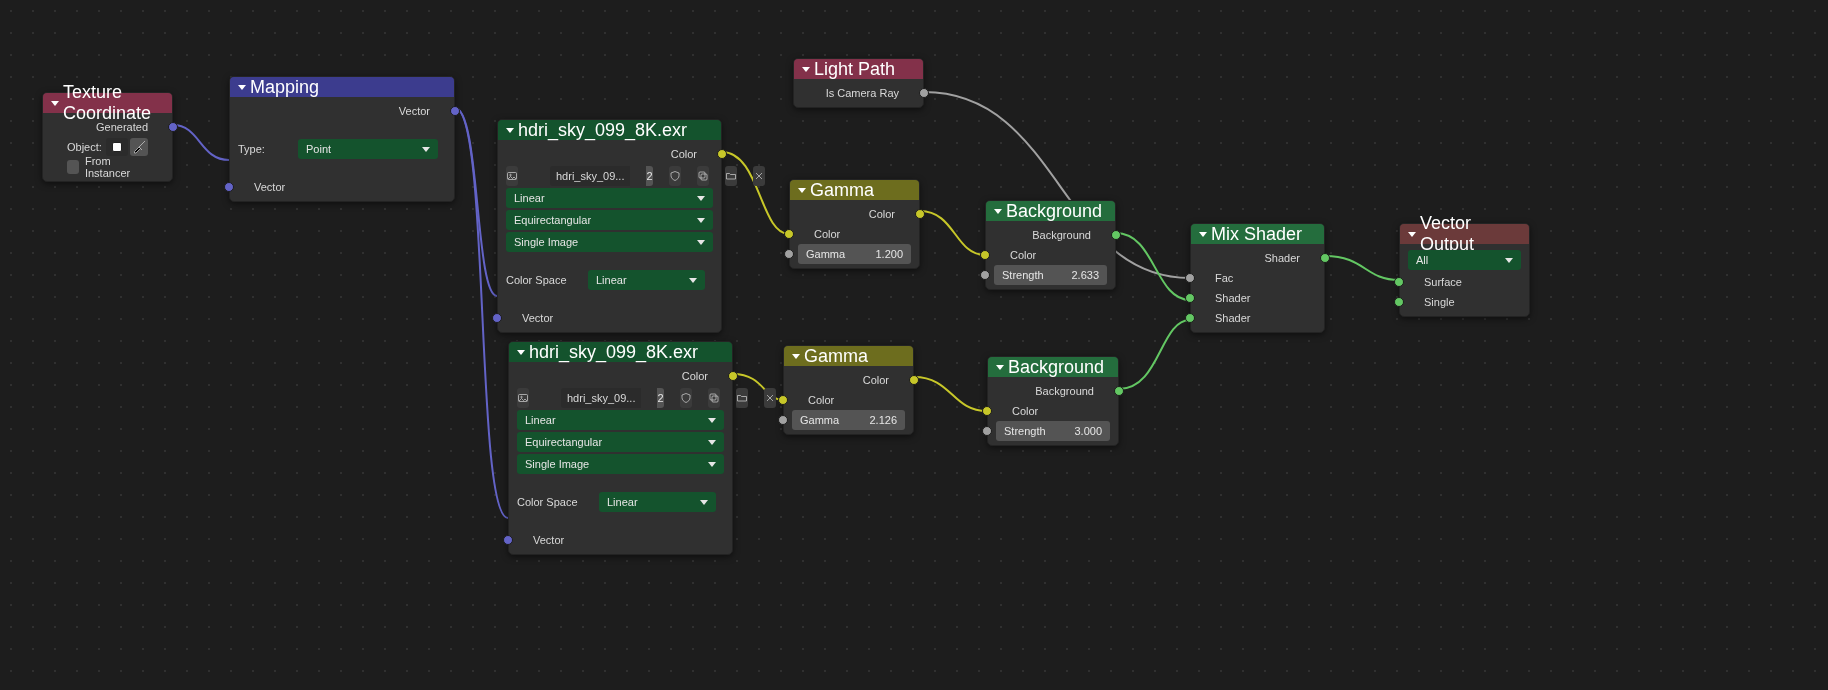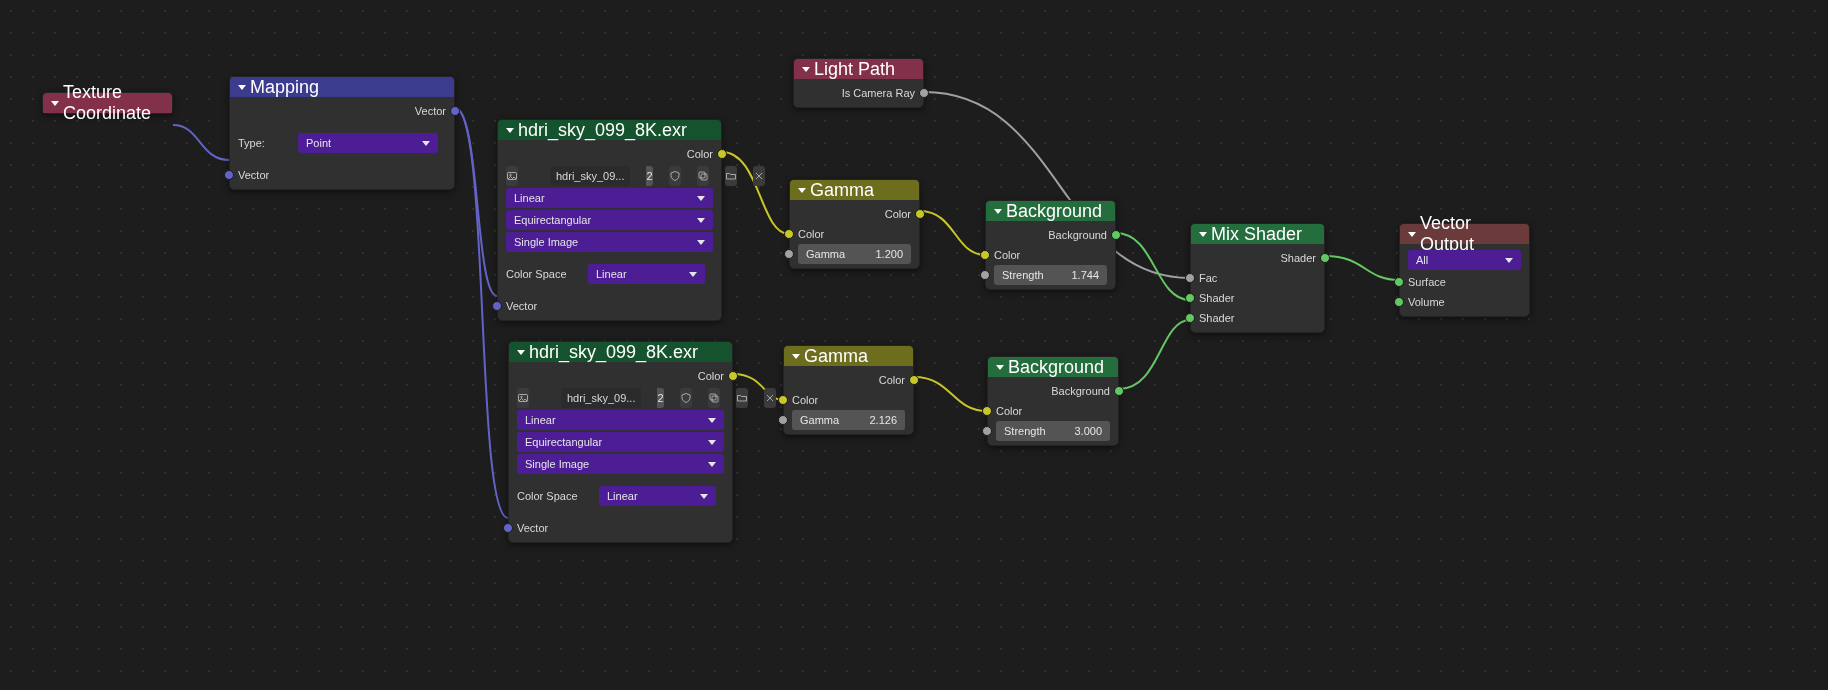--- a/index.html
+++ b/index.html
@@ -39,27 +39,27 @@
   .chev { 
     width: 0; height: 0; 
     border-left: 4px solid transparent;
     border-right: 4px solid transparent;
     border-top: 5px solid #fff;
     display: inline-block;
   }
   .body { padding: 4px 0; }
   .row {
     display: flex; align-items: center; justify-content: space-between;
-    height: 20px; padding: 0 8px; position: relative;
+    height: 20px; padding: 0 24px; position: relative;
     font-size: 11px; color: #d9d9d9;
   }
   .row.right { justify-content: flex-end; }
   .row.left  { justify-content: flex-start; }
   .field {
-    background: #4c1d95; border-radius: 3px;
+    background: #14532d; border-radius: 3px;
     height: 20px; display:flex; align-items:center; justify-content:space-between;
     padding: 0 8px; margin: 2px 8px; font-size: 11px; color:#e6e6e6;
     position: relative;
   }
   .field .caret { 
     width:0;height:0;
     border-left:4px solid transparent;border-right:4px solid transparent;
     border-top:5px solid #e6e6e6;
   }
   .numfield {
@@ -77,21 +77,21 @@
   .s-vector { background:#6363c7; }
   .s-color  { background:#c7c729; }
   .s-value  { background:#a1a1a1; }
   .s-shader { background:#63c763; }
   .tiny-icons { display:flex; gap:16px; margin:2px 8px; align-items:center; }
   .tiny-icons .btn { background:#3b3b3b; border-radius:3px; width:18px; height:20px; display:flex; align-items:center; justify-content:center; color:#ccc; font-size:10px; }
   .tiny-icons .txt { background:#2b2b2b; flex:1; height:20px; border-radius:3px 0 0 3px; display:flex; align-items:center; padding:0 6px; font-size:11px; color:#d9d9d9;}
   .tiny-icons .num { background:#545454; width:18px; height:20px; display:flex; align-items:center; justify-content:center; font-size:11px; border-radius:0 3px 3px 0;}
   .iconbtn svg { width:12px; height:12px; stroke:#ccc; fill:none; stroke-width:1.5; }
   .checkbox { width:14px; height:14px; background:#545454; border-radius:3px; margin-right:6px; display:inline-block; }
-  .dualfield { display:flex; gap:4px; margin:10px 8px; }
+  .dualfield { display:flex; gap:4px; margin:16px 8px; }
   .dualfield .lbl { display:flex; align-items:center; font-size:11px; color:#d9d9d9; width:70px;}
   .dualfield .fld { flex:1; }
   .swatch { width:14px; height:14px; background:#fff; border:1px solid #222; border-radius:3px; }
 </style>
 </head>
 <body>
 
 <svg class="wires">
 
   <path d="M173,125 C200,125 200,160 229,160" stroke="#6363c7" stroke-width="2" fill="none"></path>
@@ -115,20 +115,43 @@
   <path d="M1119,389 C1160,389 1160,320 1190,320" stroke="#63c763" stroke-width="2" fill="none"></path>
 
   <path d="M1325,256 C1365,256 1365,280 1399,280" stroke="#63c763" stroke-width="2" fill="none"></path>
 </svg>
 
 <div class="node" style="left:42px; top:92px; width:131px;">
   <div class="header hdr-red">
     <span class="chev"></span>
     <span>Texture Coordinate</span>
   </div>
+  <div class="body">
+    <div class="row right">
+      <span>Generated</span>
+      <span class="socket out s-vector"></span>
+    </div>
+    <div class="row" style="gap:4px; justify-content:flex-start;">
+      <span>Object:</span>
+      <div style="flex:1; display:flex; gap:2px;">
+        <div class="btn" style="background:#2b2b2b;border-radius:3px;flex:1;height:18px;display:flex;align-items:center;justify-content:center;">
+          <span class="swatch" style="width:10px;height:10px;background:#fff;border-radius:2px;"></span>
+        </div>
+        <div class="btn" style="background:#545454;border-radius:3px;width:18px;height:18px;display:flex;align-items:center;justify-content:center;">
+          <svg viewBox="0 0 24 24">
+              <path d="M20 4l-8 8m0 0l-6 6v2h2l6-6m-2-2l4 4" stroke="#ccc"></path>
+            </svg>
+        </div>
+      </div>
+    </div>
+    <div class="row left">
+      <span class="checkbox"></span>
+      <span>From Instancer</span>
+    </div>
+  </div>
 </div>
 
 <div class="node" style="left:229px; top:76px; width:226px;">
   <div class="header hdr-blue">
     <span class="chev"></span>
     <span>Mapping</span>
   </div>
   <div class="body">
     <div class="row right">
       <span>Vector</span>
@@ -271,21 +294,21 @@
       <span class="socket out s-shader"></span>
     </div>
     <div class="row left">
       <span class="socket in s-color"></span>
       <span>Color</span>
     </div>
     <div class="row" style="padding:0;">
       <span class="socket in s-value" style="left:-6px;"></span>
       <div class="numfield" style="flex:1;">
         <span>Strength</span>
-          <span>1.744</span>
+          <span>2.633</span>
       </div>
     </div>
   </div>
 </div>
 
 <div class="node" style="left:508px; top:341px; width:225px;">
   <div class="header hdr-orange">
     <span class="chev"></span>
     <span>hdri_sky_099_8K.exr</span>
   </div>
@@ -441,16 +464,16 @@
     <div class="field">
         <span>All</span>
         <span class="caret"></span>
       </div>
     <div class="row left">
       <span class="socket in s-shader"></span>
       <span>Surface</span>
     </div>
     <div class="row left">
       <span class="socket in s-shader"></span>
-      <span>Volume</span>
+      <span>Single</span>
     </div>
   </div>
 </div>
 
 </body></html>

